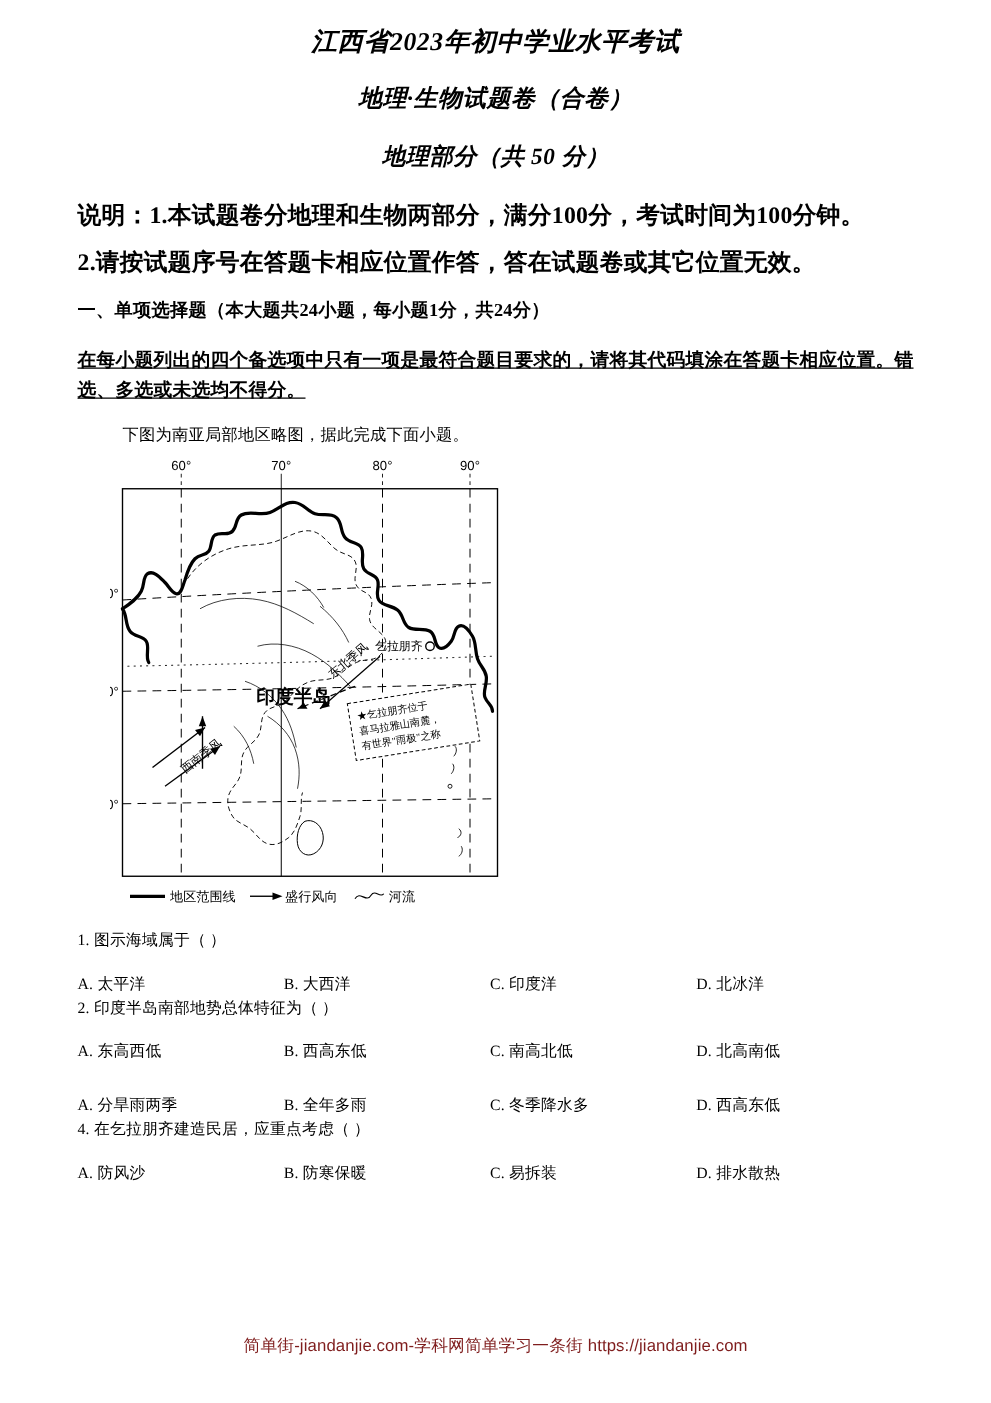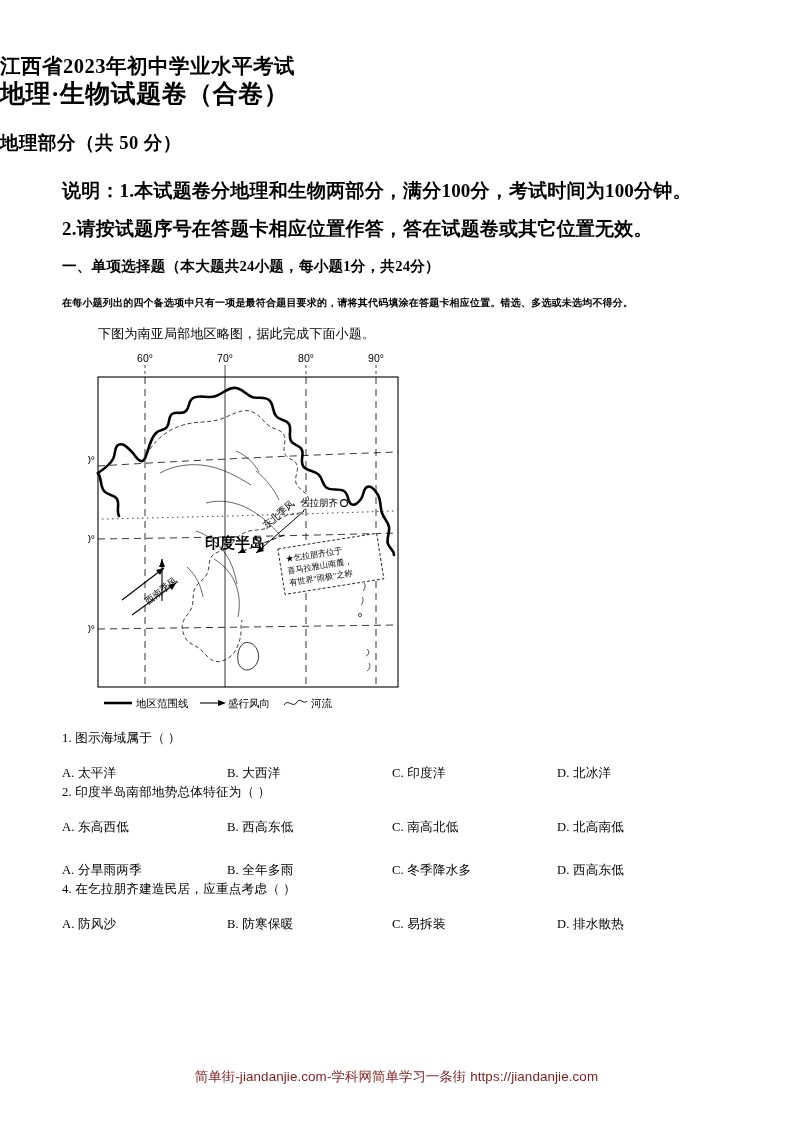--- a/index.html
+++ b/index.html
@@ -8,30 +8,31 @@
     height: 1122px;
     background: #ffffff;
     font-family: "Liberation Serif", "DejaVu Serif", serif;
     color: #000;
     position: relative;
     overflow: hidden;
   }
   .page { position: relative; width: 793px; height: 1122px; }
 
   
-  .title-block { padding-top: 56px; }
+  .title-block { text-align: center; padding-top: 24px; font-style: italic; }
   .title-main {
     font-size: 20.5px;
     font-weight: bold;
     letter-spacing: 0.5px;
     line-height: 1.0;
   }
   .title-sub {
-    font-size: 25px;
-    font-weight: bold;
+    font-size: 19px;
+    font-weight: bold;
+    margin-top: 21px;
     letter-spacing: 0.5px;
   }
   .title-part {
     font-size: 18.5px;
     font-weight: bold;
     margin-top: 20px;
     letter-spacing: 0.5px;
   }
 
   
@@ -44,24 +45,25 @@
     letter-spacing: 0.2px;
   }
   .section-head {
     font-size: 14.6px;
     font-weight: bold;
     margin-top: 5px;
     margin-bottom: 19px;
     letter-spacing: 0.2px;
   }
   .section-desc {
-    font-size: 10px;
+    font-size: 15px;
     font-weight: bold;
     line-height: 1.62;
     letter-spacing: 0.2px;
+    text-decoration: underline;
   }
 
   
   .lead-in {
     margin: 14px 0 0 98px;
     font-size: 13px;
     letter-spacing: 0.2px;
   }
 
   

